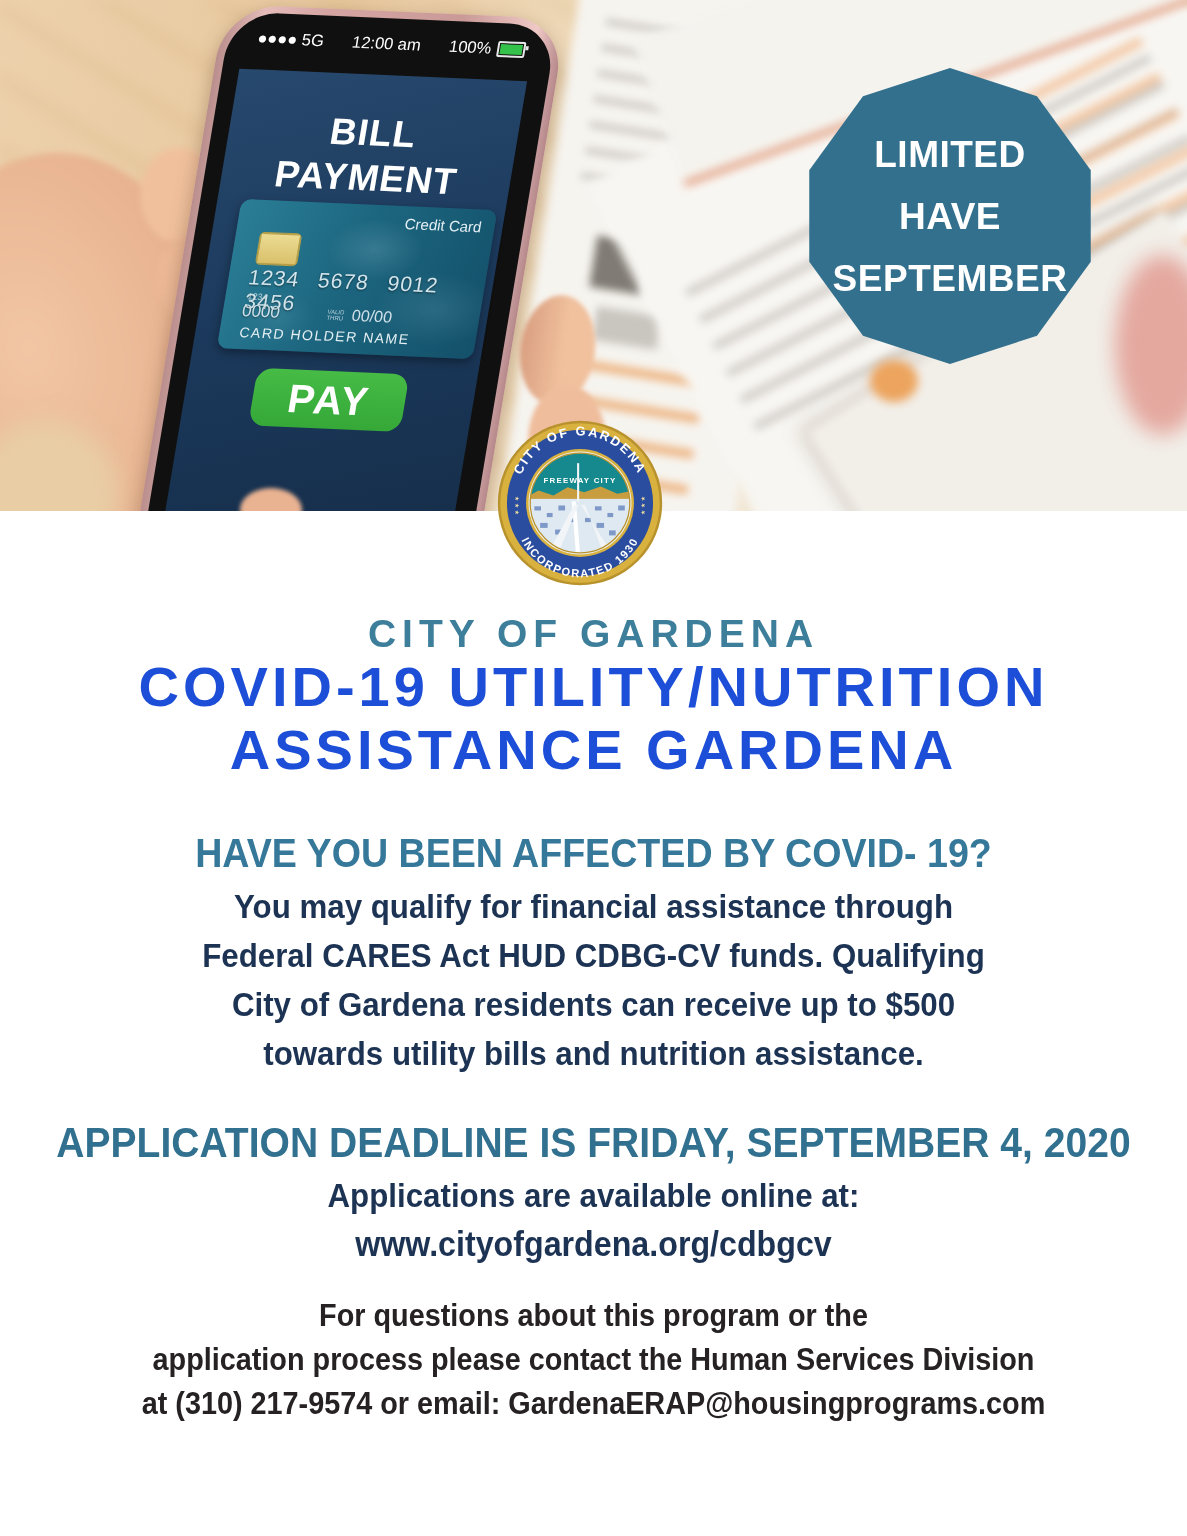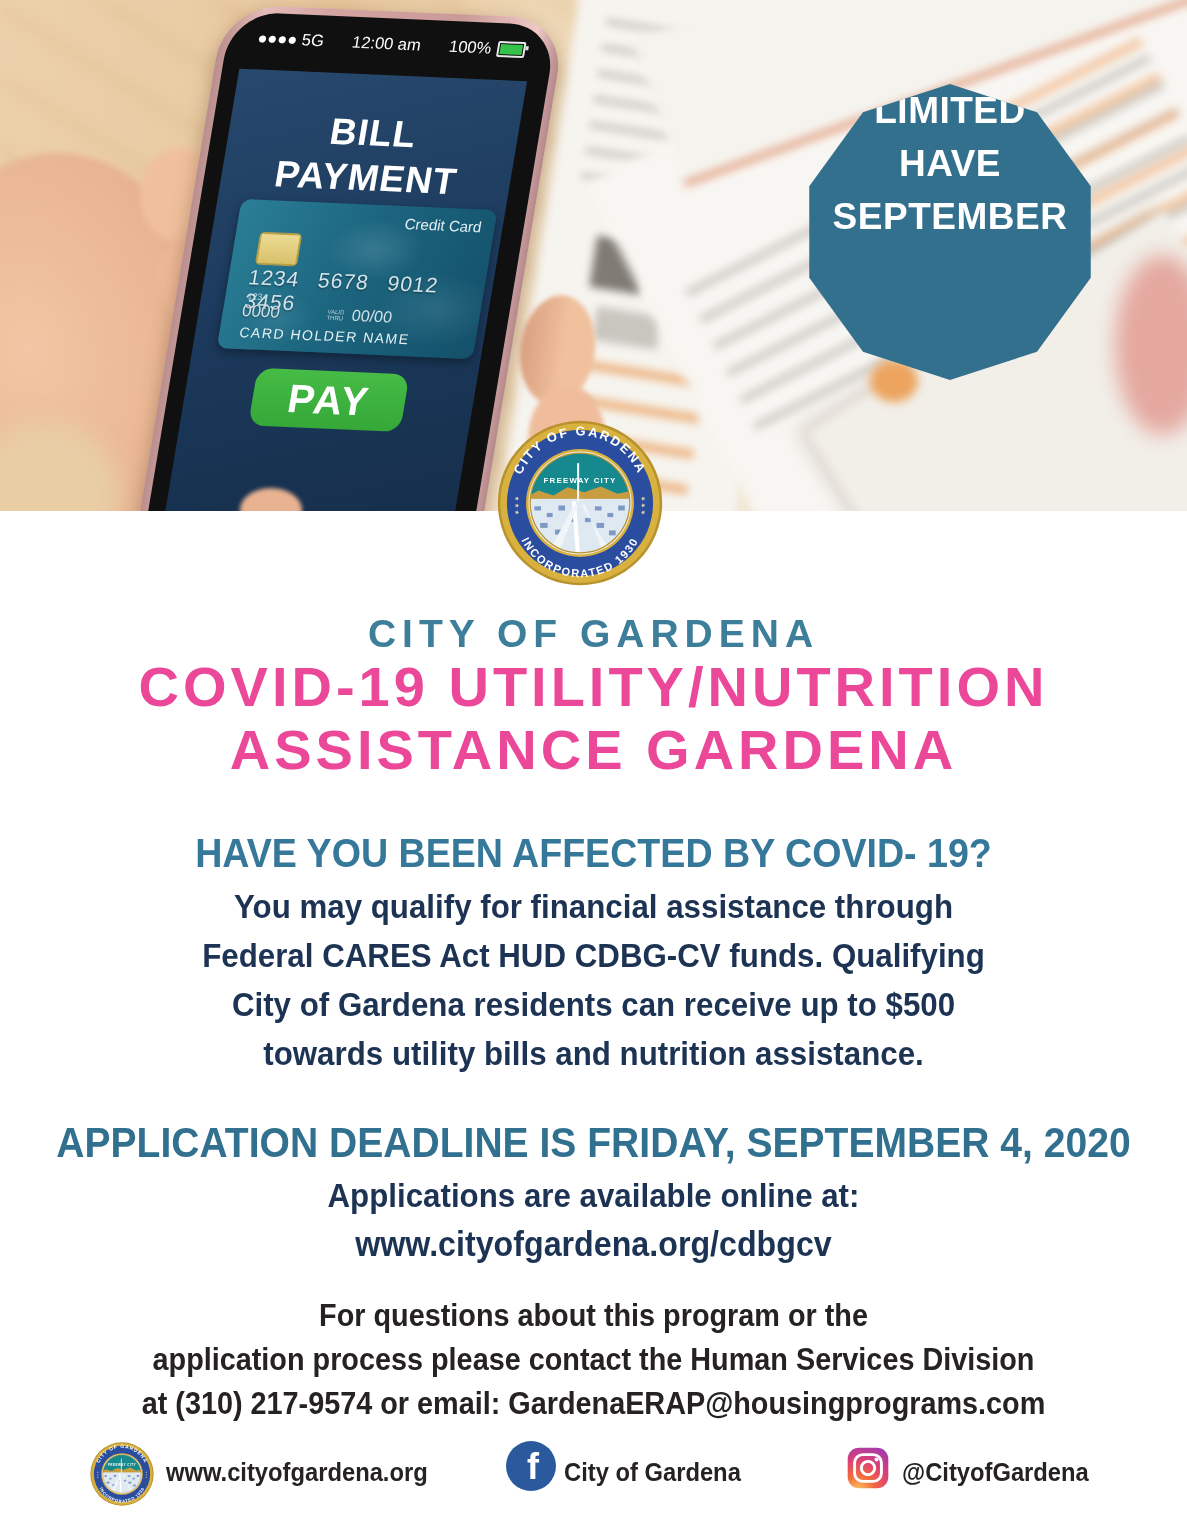--- a/index.html
+++ b/index.html
@@ -25,23 +25,23 @@
          background:repeating-linear-gradient(180deg,rgba(130,125,118,.45) 0 6px,transparent 6px 30px);}
   .sheetB .b-orange{position:absolute;left:260px;top:120px;width:300px;height:260px;
          background:repeating-linear-gradient(180deg,rgba(238,150,80,.5) 0 9px,transparent 9px 40px);}
   .sheetTop{left:640px;top:-70px;width:620px;height:150px;background:#f5f3ee;transform:rotate(-20deg);
          border-bottom:5px solid #dd8762;filter:blur(5px);}
   .sheetCorner{left:850px;top:300px;width:420px;height:280px;background:#f2efe9;transform:rotate(-32deg);
          filter:blur(5px);box-shadow:-8px -8px 14px rgba(120,100,80,.25);}
   .orange-blob{position:absolute;left:870px;top:360px;width:48px;height:42px;border-radius:50%;background:#eca45e;filter:blur(5px);}
   .pink-blob{position:absolute;left:1115px;top:255px;width:95px;height:180px;border-radius:50%;background:#e4a89f;filter:blur(10px);}
   
-  .badge{position:absolute;left:802px;top:84px;width:296px;height:296px;background:#33708d;
+  .badge{position:absolute;left:802px;top:68px;width:296px;height:296px;background:#33708d;
          clip-path:polygon(50% 0%,79.4% 9.55%,97.55% 34.55%,97.55% 65.45%,79.4% 90.45%,50% 100%,20.6% 90.45%,2.45% 65.45%,2.45% 34.55%,20.6% 9.55%);
-         display:flex;flex-direction:column;align-items:center;z-index:3;}
+         display:flex;flex-direction:column;align-items:center;justify-content:center;z-index:3;gap:9px;}
   .badge .bline{color:#fff;font-size:37px;font-weight:bold;line-height:53px;letter-spacing:.5px;text-align:center;}
   
   .palm{position:absolute;left:-70px;top:150px;width:310px;height:460px;border-radius:48%;
         background:radial-gradient(ellipse at 35% 40%,#f2c6a4,#e7b18e 65%,#d89a78);
         transform:rotate(-15deg);filter:blur(3px);z-index:4;}
   .knuckle{position:absolute;border-radius:50%;filter:blur(3px);z-index:4;background:#f0c09c;}
   .k1{left:140px;top:148px;width:80px;height:95px;}
   .k2{left:158px;top:235px;width:70px;height:88px;background:#edb997;}
   .k3{left:165px;top:310px;width:64px;height:84px;background:#eab28f;}
   .wood-patch{position:absolute;left:-30px;top:420px;width:150px;height:150px;border-radius:50%;
@@ -88,21 +88,21 @@
   .finger{position:absolute;border-radius:50%;filter:blur(2px);z-index:6;}
   .f1{left:520px;top:295px;width:75px;height:110px;transform:rotate(8deg);background:linear-gradient(90deg,#d99f80,#f1c19e 60%);}
   .f2{left:528px;top:385px;width:78px;height:112px;background:#efbd9c;}
   .f3{left:540px;top:458px;width:85px;height:100px;background:#eebb9a;}
   .f-bottom{left:240px;top:488px;width:62px;height:44px;background:#e9b291;}
   
   .seal-big{position:absolute;left:497px;top:420px;width:166px;height:166px;z-index:7;}
   
   .txt{position:absolute;left:0;width:1187px;text-align:center;font-weight:bold;}
   .city-heading{top:612px;font-size:39px;letter-spacing:6px;color:#3D7E9B;}
-  .main-title{top:655px;font-size:56px;letter-spacing:4px;line-height:63px;color:#ec4899;}
+  .main-title{top:655px;font-size:56px;letter-spacing:4px;line-height:63px;color:#1d4ed8;}
   .question{top:831px;font-size:40px;color:#36789A;transform:scaleX(.94);}
   .paragraph{top:882px;font-size:34px;line-height:49px;color:#1D3354;transform:scaleX(.92);}
   .deadline{top:1119px;font-size:42px;color:#31708F;transform:scaleX(.93);}
   .online-label{top:1176px;font-size:34px;color:#1D3354;transform:scaleX(.92);}
   .url-line{top:1224px;font-size:35px;color:#1D3354;transform:scaleX(.92);}
   .contact{top:1293px;font-size:32px;line-height:44px;color:#262223;transform:scaleX(.90);}
   
   .footer{position:absolute;left:0;top:1440px;width:1187px;height:96px;}
   .footer .flabel{position:absolute;font-size:25px;font-weight:bold;color:#262223;transform:scaleX(.95);transform-origin:left center;white-space:nowrap;}
   .seal-small{position:absolute;left:90px;top:2px;width:64px;height:64px;}
@@ -266,34 +266,14 @@
   <div class="txt deadline">APPLICATION DEADLINE IS FRIDAY, SEPTEMBER 4, 2020</div>
   <div class="txt online-label">Applications are available online at:</div>
   <div class="txt url-line">www.cityofgardena.org/cdbgcv</div>
 
   <div class="txt contact">
     <div>For questions about this program or the</div>
     <div>application process please contact the Human Services Division</div>
     <div>at (310) 217-9574 or email: GardenaERAP@housingprograms.com</div>
   </div>
 
-  <div class="footer">
-    <svg class="seal-small" viewBox="0 0 200 200">
-      <use href="#sealG"></use>
-    </svg>
-    <div class="flabel site-label">www.cityofgardena.org</div>
-
-    <svg class="fb-icon" viewBox="0 0 50 50">
-      <circle cx="25" cy="25" r="25" fill="#2A5A9D"></circle>
-      <text x="27" y="38" font-size="36" font-weight="bold" fill="#ffffff" text-anchor="middle" font-family="Liberation Sans, sans-serif">f</text>
-    </svg>
-    <div class="flabel fb-label">City of Gardena</div>
-
-    <svg class="ig-icon" viewBox="0 0 64 64">
-      <rect x="7" y="7" width="50" height="50" rx="14" fill="url(#igGrad)"></rect>
-      <rect x="15.5" y="15.5" width="33" height="33" rx="10" fill="none" stroke="#ffffff" stroke-width="3.6"></rect>
-      <circle cx="32" cy="32" r="8.2" fill="none" stroke="#ffffff" stroke-width="3.6"></circle>
-      <circle cx="42.5" cy="21.5" r="2.5" fill="#ffffff"></circle>
-    </svg>
-    <div class="flabel ig-label">@CityofGardena</div>
-  </div>
 
 </div>
 
 </body></html>

